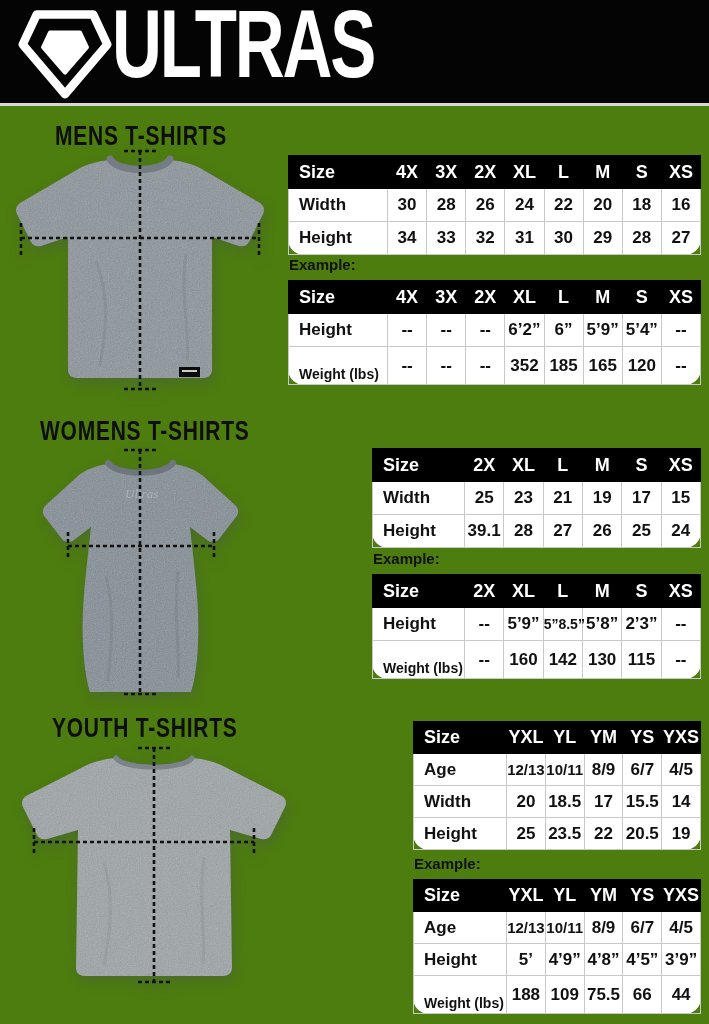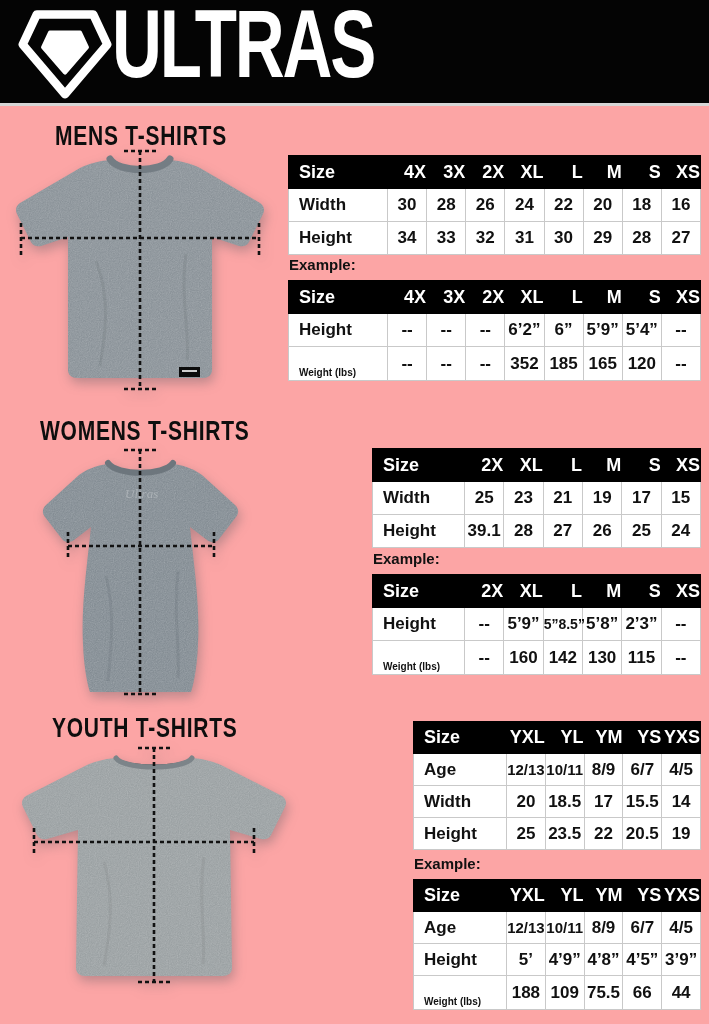--- a/index.html
+++ b/index.html
@@ -1,16 +1,16 @@
 <!DOCTYPE html>
 <html><head>
 <meta charset="utf-8">
 <style>
   html,body{margin:0;padding:0;background:#fff;}
-  .page{position:relative;width:709px;height:1024px;background:#fca5a5;
+  .page{position:relative;width:709px;height:1024px;background:#4d7c0f;
         font-family:"Liberation Sans",sans-serif;overflow:hidden;}
 
   
   .hdr{position:absolute;left:0;top:0;width:709px;height:103px;background:#040404;
        border-bottom:3px solid #d6d6d6;}
   .logo{position:absolute;left:18px;top:5px;width:94px;height:94px;}
   .brand{position:absolute;left:112px;top:-4px;color:#ffffff;font-weight:bold;
          font-size:96px;line-height:1;letter-spacing:-3px;
          transform:scaleX(0.72);transform-origin:left top;white-space:nowrap;}
   .url{position:absolute;left:116px;top:72px;color:#ffffff;font-size:26px;
@@ -19,29 +19,29 @@
   
   .h2{position:absolute;color:#0e0e0e;font-weight:bold;font-size:28px;
       transform:scaleX(0.75);transform-origin:left top;white-space:nowrap;
       letter-spacing:1px;}
 
   
   .shirt{position:absolute;}
   .shirt svg{filter:drop-shadow(2px 5px 6px rgba(70,80,90,0.35));}
 
   
-  .tbl{position:absolute;border-collapse:collapse;table-layout:fixed;background:#fff;}
+  .tbl{position:absolute;border-collapse:collapse;table-layout:fixed;background:#fff;border-radius:16px;}
   .tbl th{background:#000000;color:#ffffff;font-size:18px;font-weight:bold;
-          text-align:right;padding:0;border:1px solid #000;}
+          text-align:center;padding:0;border:1px solid #000;}
   .tbl td{border:1px solid #c9c9c9;color:#111111;font-size:17px;font-weight:bold;
           text-align:center;padding:0;}
   .tbl .lbl{text-align:left;padding-left:10px;}
   .tbl td.small{font-size:15px;}
   .tbl td.xsmall{font-size:14px;}
-  .tbl td.lbl-sm{font-size:10px;line-height:1.1;padding-top:20px;padding-bottom:2px;}
+  .tbl td.lbl-sm{font-size:14px;line-height:1.1;padding-top:20px;padding-bottom:2px;}
   .rh33 tr{height:33px;} .rh32 tr{height:32px;}
   .mw .lbl{width:88px;} .ww .lbl{width:81px;} .yw .lbl{width:82px;}
   .ex{position:absolute;font-weight:bold;font-size:15px;color:#111111;}
 </style>
 </head>
 <body>
 
 <div class="page">
 
   <div class="hdr">

